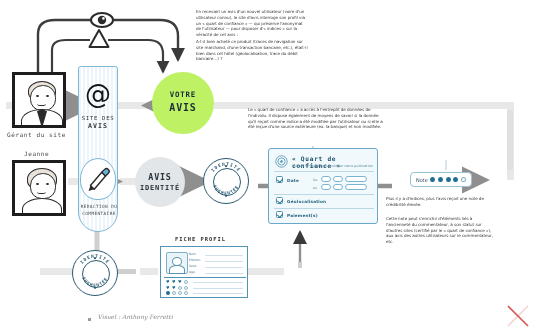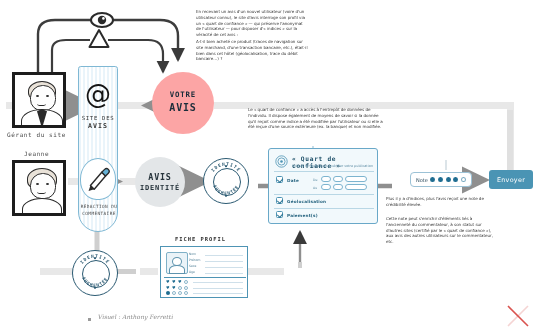--- a/index.html
+++ b/index.html
@@ -46,21 +46,21 @@
     position:absolute;width:100%;text-align:center;font-size:5.6px;color:#333;
     letter-spacing:.7px;font-family:"DejaVu Sans Mono", monospace;line-height:1.5;
   }
   .col-lab b{font-size:6.6px;letter-spacing:1px;}
 
   
   .circ{
     position:absolute;border-radius:50%;display:flex;align-items:center;
     justify-content:center;text-align:center;box-sizing:border-box;
   }
-  .circ-blue{background:#fca5a5;color:#1b2d3a;}
+  .circ-blue{background:#bef264;color:#1b2d3a;}
   .circ-grey{background:#e3e6e8;color:#27343c;}
   .circ-txt{font-family:"DejaVu Sans Mono", monospace;font-weight:bold;letter-spacing:.8px;line-height:1.45;}
 
   
   .stamp{position:absolute;border-radius:50%;border:1.4px solid #2b5a72;background:#ffffff;box-sizing:border-box;}
   .stamp-in{position:absolute;border-radius:50%;border:1px solid #2b5a72;}
   .stamp svg{position:absolute;inset:0;}
   .stamp text{fill:#2b5a72;font-family:"DejaVu Sans Mono", monospace;font-weight:bold;}
 
   
@@ -358,21 +358,20 @@
 
   <div class="note-pill" style="left:410px;top:172px;width:62px;height:15px;">
     <span class="note-lab">Note</span>
     <span class="dot"></span>
     <span class="dot"></span>
     <span class="dot"></span>
     <span class="dot"></span>
     <span class="dot off"></span>
   </div>
 
-  <div class="btn" style="left:489px;top:170px;width:44px;height:19px;">Envoyer</div>
 
   <div class="txt" style="left:196px;top:9px;width:112px;font-size:4.1px;">En recevant un avis d'un nouvel utilisateur (voire d'un utilisateur connu), le site d'avis interroge son profil via un « quart de confiance » — qui préserve l'anonymat de l'utilisateur — pour disposer d'« indices » sur la véracité de cet avis :</div>
   <div class="txt" style="left:196px;top:39px;width:112px;font-size:4.1px;">A-t-il bien acheté ce produit (traces de navigation sur site marchand, d'une transaction bancaire, etc.), était-il bien dans cet hôtel (géolocalisation, trace du débit bancaire…) ?</div>
 
   <div class="txt" style="left:248px;top:107px;width:137px;font-size:4.1px;">Le « quart de confiance » a accès à l'entrepôt de données de l'individu. Il dispose également de moyens de savoir si la donnée qu'il reçoit comme indice a été modifiée par l'utilisateur ou si elle a été reçue d'une source extérieure (ex. la banque) et non modifiée.</div>
 
   <div class="txt" style="left:386px;top:196px;width:112px;font-size:4.1px;">Plus il y a d'indices, plus l'avis reçoit une note de crédibilité élevée.</div>
   <div class="txt" style="left:386px;top:216px;width:112px;font-size:4.1px;">Cette note peut s'enrichir d'éléments liés à l'ancienneté du commentateur, à son statut sur d'autres sites (certifié par le « quart de confiance »), aux avis des autres utilisateurs sur le commentateur, etc.</div>
 
   <div class="credit-b" style="left:88px;top:318px;"></div>

